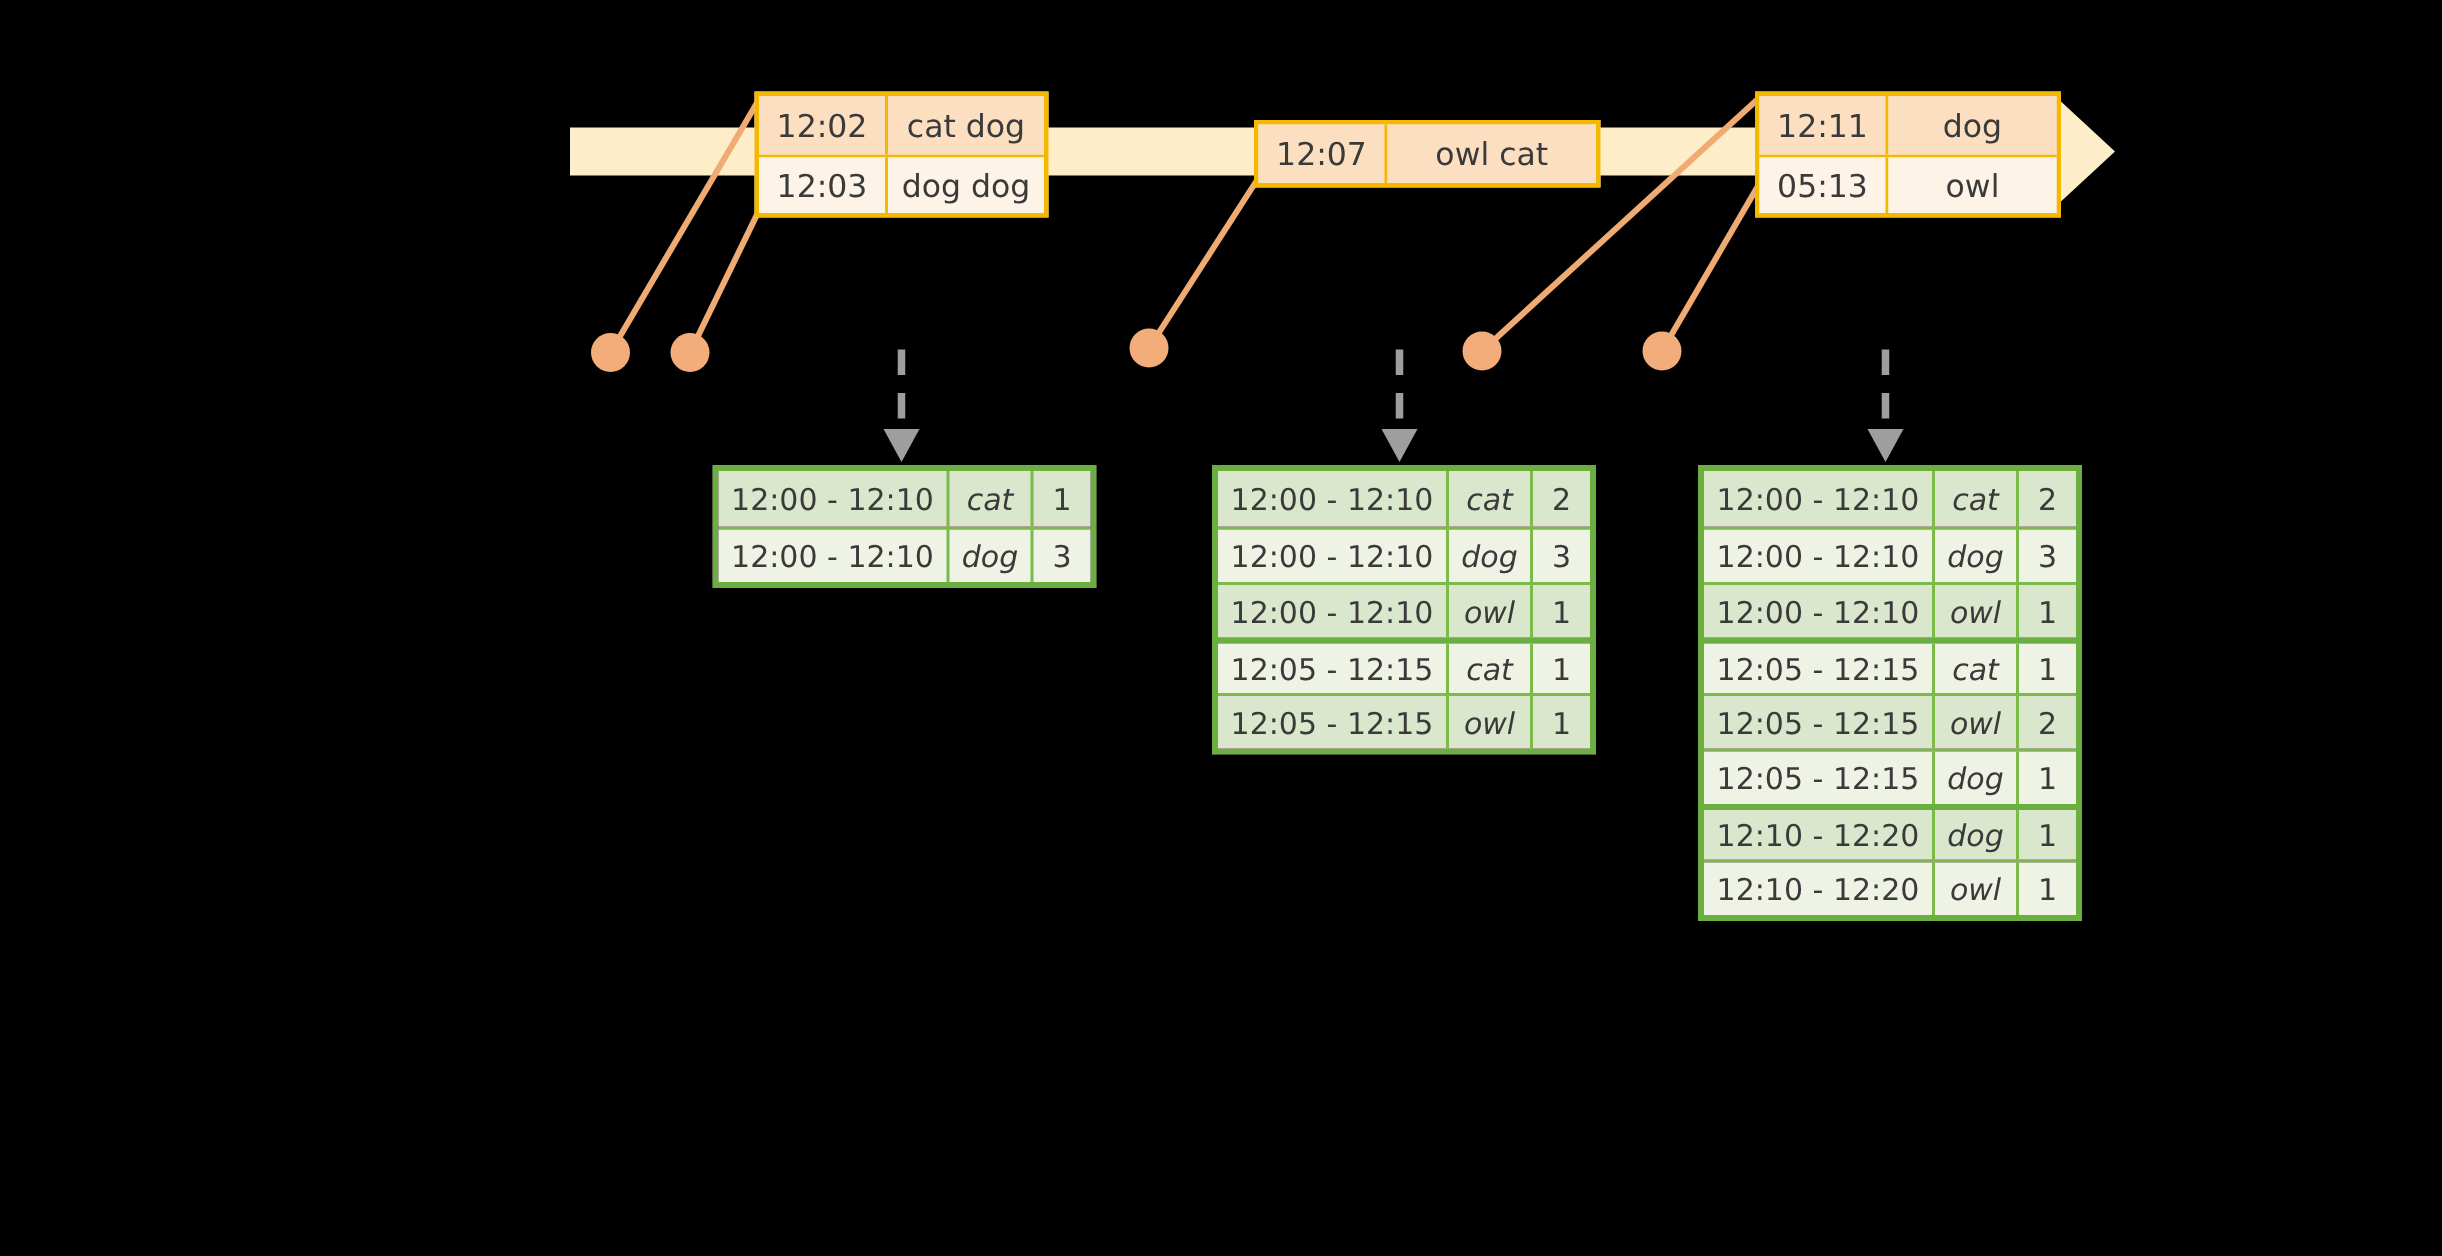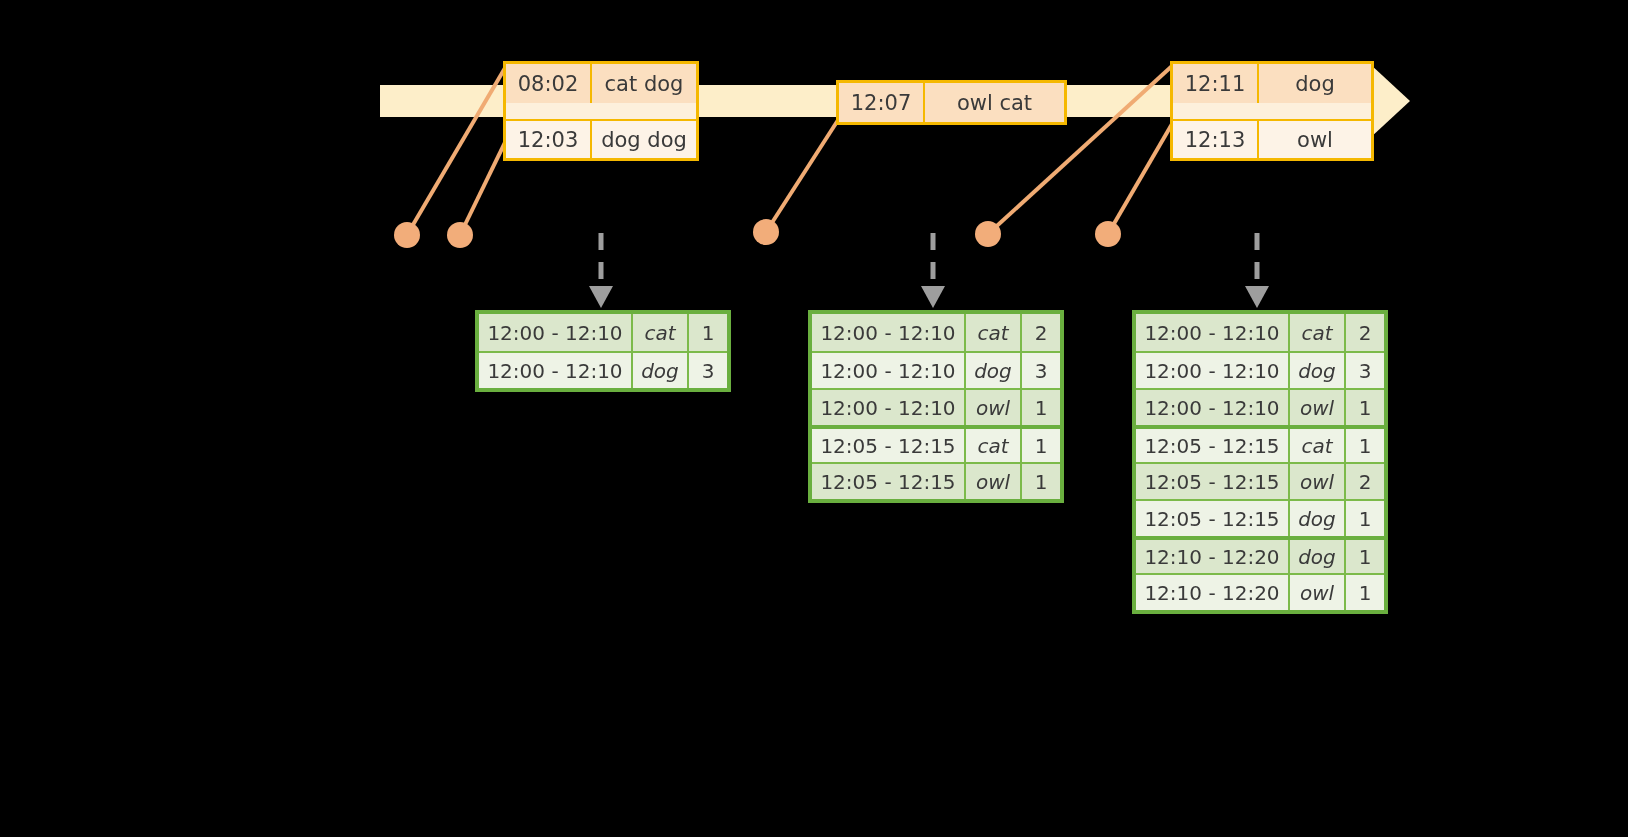--- a/index.html
+++ b/index.html
@@ -32,21 +32,21 @@
     position: absolute;
     border: 3px solid #f5b800;
     box-sizing: border-box;
     background: #fdf0dc;
   }
   .evt-row {
     display: flex;
     height: 39px;
     box-sizing: border-box;
   }
-  .evt-row + .evt-row { border-top: 2px solid #f5b800; margin-top: 16px; }
+  .evt-row + .evt-row { border-top: 2px solid #f5b800; }
   .evt-row.shade .evt-time, .evt-row.shade .evt-text { background: #fbdfc0; }
   .evt-time, .evt-text {
     display: flex;
     align-items: center;
     justify-content: center;
     box-sizing: border-box;
     color: #3a3a3a;
     font-size: 21px;
     background: #fdf3e7;
   }
@@ -119,21 +119,21 @@
     </g>
     <g fill="#9e9e9e">
       <polygon points="589,286 613,286 601,308"></polygon>
       <polygon points="921,286 945,286 933,308"></polygon>
       <polygon points="1245,286 1269,286 1257,308"></polygon>
     </g>
   </svg>
 
   <div class="evt-group" style="left:503px; top:61px; width:196px;">
     <div class="evt-row shade">
-      <div class="evt-time">08:02</div>
+      <div class="evt-time">12:02</div>
       <div class="evt-text">cat dog</div>
     </div>
     <div class="evt-row">
       <div class="evt-time">12:03</div>
       <div class="evt-text">dog dog</div>
     </div>
   </div>
 
   <div class="evt-group" style="left:836px; top:80px; width:231px;">
     <div class="evt-row shade">
@@ -141,21 +141,21 @@
       <div class="evt-text">owl cat</div>
     </div>
   </div>
 
   <div class="evt-group" style="left:1170px; top:61px; width:204px;">
     <div class="evt-row shade">
       <div class="evt-time">12:11</div>
       <div class="evt-text">dog</div>
     </div>
     <div class="evt-row">
-      <div class="evt-time">12:13</div>
+      <div class="evt-time">05:13</div>
       <div class="evt-text">owl</div>
     </div>
   </div>
 
   <div class="res-table" id="res0" style="left:475px; top:310px;">
       <div class="res-row shade">
         <div class="res-cell c-win">12:00 - 12:10</div>
         <div class="res-cell c-key">cat</div>
         <div class="res-cell c-val">1</div>
       </div>

